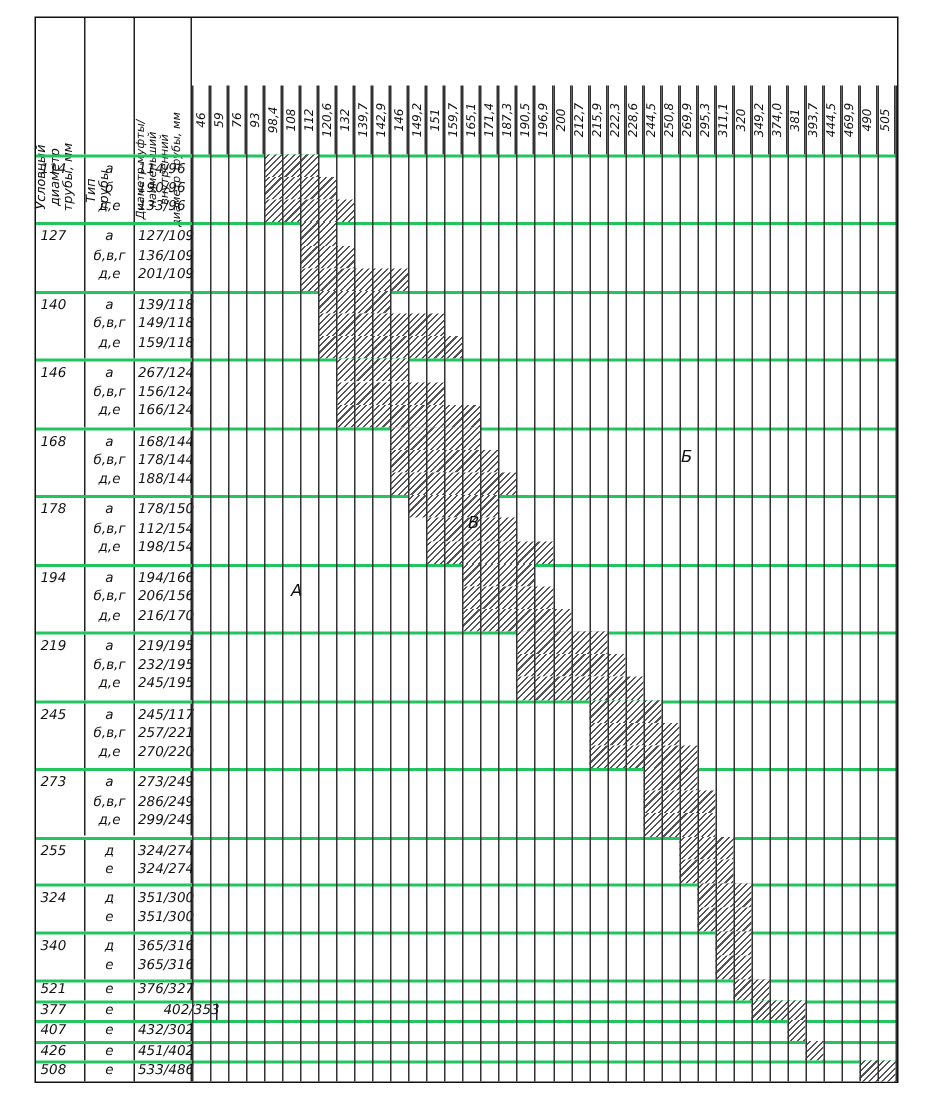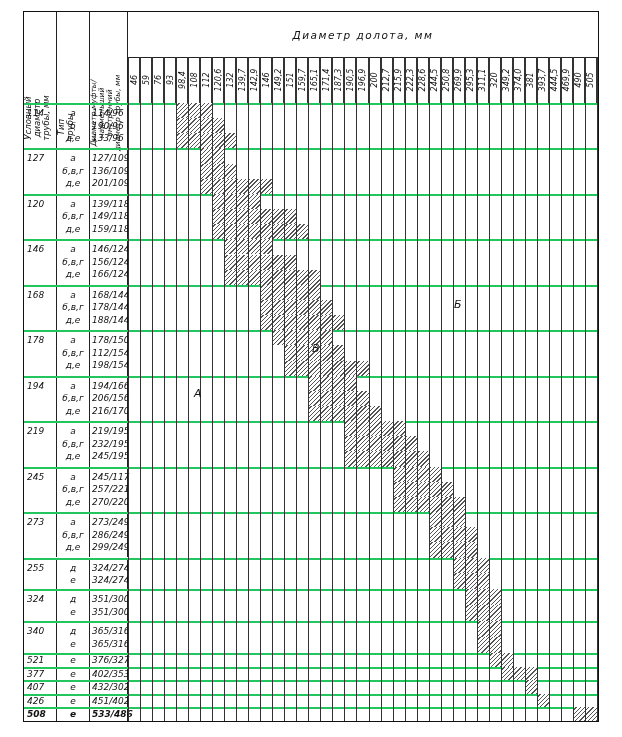--- a/index.html
+++ b/index.html
@@ -38,21 +38,20 @@
   <div class="hdr-left" style="left:33px;width:33px;">
     <div class="vtext" style="width:88px;">Тип
 трубы</div>
   </div>
   <div class="hdr-left" style="left:66px;width:38px;">
     <div class="vtext" style="width:88px;font-size:7.5px;line-height:8px;">Диаметр муфты/
 наименьший
 внутренний
 диаметр трубы, мм</div>
   </div>
-  <div class="title-band">Диаметр долота, мм</div>
   <div id="colheads">
       <div class="col-head" style="left: 104px; width: 12.0256px;">
         <span>46</span>
       </div>
       <div class="col-head" style="left: 116.026px; width: 12.0256px;">
         <span>59</span>
       </div>
       <div class="col-head" style="left: 128.051px; width: 12.0256px;">
         <span>76</span>
       </div>
@@ -192,21 +191,21 @@
         <div class="cell-l c-cpl">
           <div>127/109</div>
           <div>136/109</div>
           <div>201/109</div>
         </div>
       </div>
       <div class="hatch" style="left: 176.154px; width: 24.0513px; top: 136.451px; height: 15.1504px;"></div>
       <div class="hatch" style="left: 176.154px; width: 36.0769px; top: 151.602px; height: 15.1504px;"></div>
       <div class="hatch" style="left: 176.154px; width: 72.1538px; top: 166.752px; height: 15.1504px;"></div>
       <div class="row" style="top: 181.902px; height: 45.4512px;">
-        <div class="cell-l c-dia">120</div>
+        <div class="cell-l c-dia">140</div>
         <div class="cell-l c-type">
           <div>а</div>
           <div>б,в,г</div>
           <div>д,е</div>
         </div>
         <div class="cell-l c-cpl">
           <div>139/118</div>
           <div>149/118</div>
           <div>159/118</div>
         </div>
@@ -215,21 +214,21 @@
       <div class="hatch" style="left: 188.179px; width: 84.1795px; top: 197.053px; height: 15.1504px;"></div>
       <div class="hatch" style="left: 188.179px; width: 96.2051px; top: 212.203px; height: 15.1504px;"></div>
       <div class="row" style="top: 227.353px; height: 45.4512px;">
         <div class="cell-l c-dia">146</div>
         <div class="cell-l c-type">
           <div>а</div>
           <div>б,в,г</div>
           <div>д,е</div>
         </div>
         <div class="cell-l c-cpl">
-          <div>146/124</div>
+          <div>267/124</div>
           <div>156/124</div>
           <div>166/124</div>
         </div>
       </div>
       <div class="hatch" style="left: 200.205px; width: 48.1026px; top: 227.353px; height: 15.1504px;"></div>
       <div class="hatch" style="left: 200.205px; width: 72.1538px; top: 242.504px; height: 15.1504px;"></div>
       <div class="hatch" style="left: 200.205px; width: 96.2051px; top: 257.654px; height: 15.1504px;"></div>
       <div class="row" style="top: 272.805px; height: 45.4512px;">
         <div class="cell-l c-dia">168</div>
         <div class="cell-l c-type">
@@ -373,21 +372,21 @@
         <div class="cell-l c-cpl" style="line-height: 10.5675px; padding-top: 0px;">
           <div>376/327</div>
         </div>
       </div>
       <div class="hatch" style="left: 464.769px; width: 24.0513px; top: 641.162px; height: 13.5675px;"></div>
       <div class="row" style="top: 654.73px; height: 13.5675px;">
         <div class="cell-l c-dia" style="line-height: 10.5675px; padding-top: 0px;">377</div>
         <div class="cell-l c-type" style="line-height: 10.5675px; padding-top: 0px;">
           <div>е</div>
         </div>
-        <div class="cell-l c-cpl" style="line-height: 10.5675px; padding-top: 0px;">
+        <div class="cell-l c-cpl" style="line-height: 10.5675px; padding-top: 0px; margin-left: 17px;">
           <div>402/353</div>
         </div>
       </div>
       <div class="hatch" style="left: 476.795px; width: 36.0769px; top: 654.73px; height: 13.5675px;"></div>
       <div class="row" style="top: 668.297px; height: 13.5675px;">
         <div class="cell-l c-dia" style="line-height: 10.5675px; padding-top: 0px;">407</div>
         <div class="cell-l c-type" style="line-height: 10.5675px; padding-top: 0px;">
           <div>е</div>
         </div>
         <div class="cell-l c-cpl" style="line-height: 10.5675px; padding-top: 0px;">
@@ -398,21 +397,21 @@
       <div class="row" style="top: 681.865px; height: 13.5675px;">
         <div class="cell-l c-dia" style="line-height: 10.5675px; padding-top: 0px;">426</div>
         <div class="cell-l c-type" style="line-height: 10.5675px; padding-top: 0px;">
           <div>е</div>
         </div>
         <div class="cell-l c-cpl" style="line-height: 10.5675px; padding-top: 0px;">
           <div>451/402</div>
         </div>
       </div>
       <div class="hatch" style="left: 512.872px; width: 12.0256px; top: 681.865px; height: 13.5675px;"></div>
-      <div class="row" style="top: 695.432px; height: 13.5675px; font-weight: bold;">
+      <div class="row" style="top: 695.432px; height: 13.5675px;">
         <div class="cell-l c-dia" style="line-height: 10.5675px; padding-top: 0px;">508</div>
         <div class="cell-l c-type" style="line-height: 10.5675px; padding-top: 0px;">
           <div>е</div>
         </div>
         <div class="cell-l c-cpl" style="line-height: 10.5675px; padding-top: 0px;">
           <div>533/486</div>
         </div>
       </div>
       <div class="hatch" style="left: 548.949px; width: 24.0513px; top: 695.432px; height: 13.5675px;"></div>
       <div class="vline" style="left: 104px;"></div>

